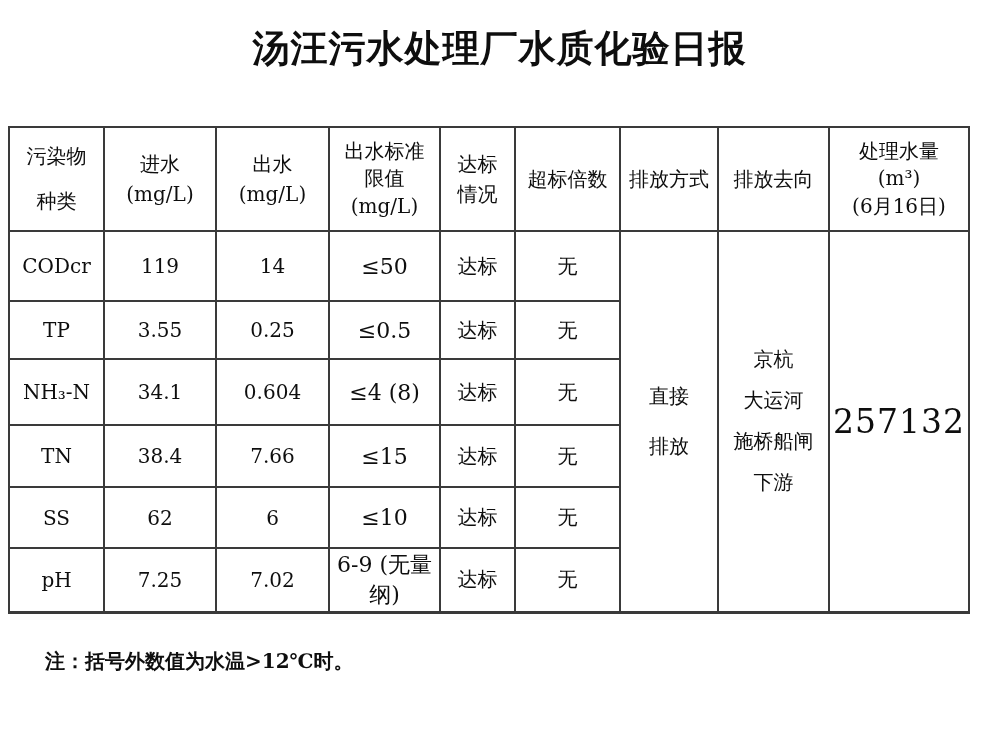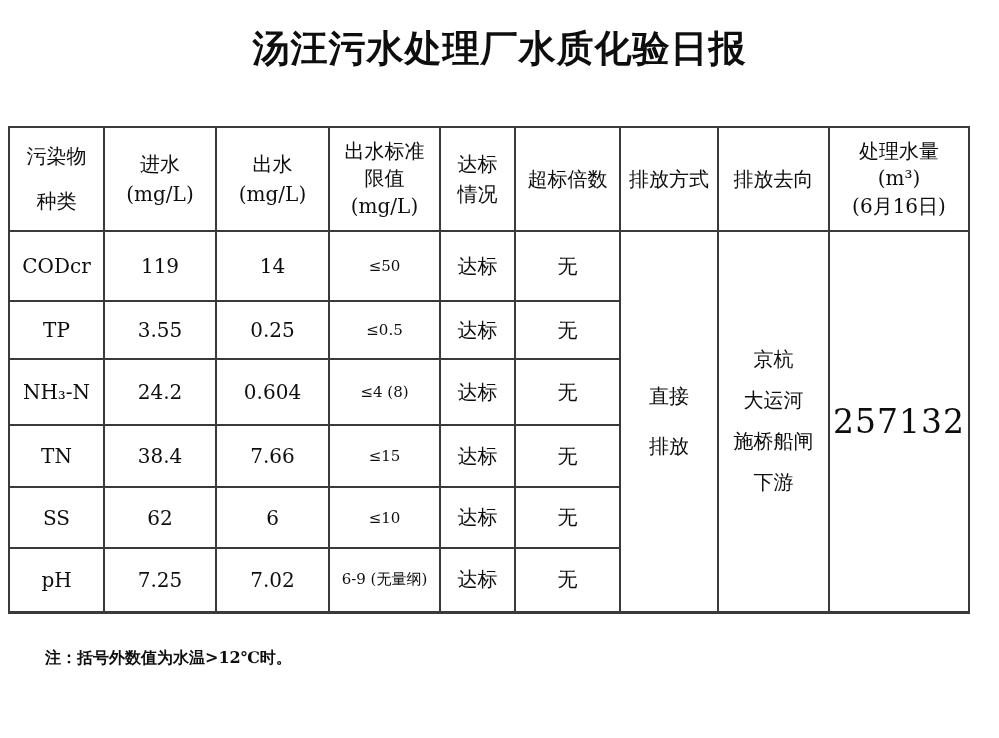--- a/index.html
+++ b/index.html
@@ -36,31 +36,31 @@
   thead tr{height:104px;}
   tbody tr:nth-child(1){height:70px;padding-left:48px;}
   tbody tr:nth-child(2){height:58px;}
   tbody tr:nth-child(3){height:66px;}
   tbody tr:nth-child(4){height:62px;}
   tbody tr:nth-child(5){height:61px;}
   tbody tr:nth-child(6){height:64px;}
   .lh-xl{line-height:2.25;}
   .lh-l{line-height:1.5;margin-left:19px;}
   .lh-m{line-height:1.38;}
-  .limit-cell{font-size:15px;}
+  .limit-cell{font-size:22px;}
   .method-cell{line-height:2.5;}
   .dest-cell{line-height:2.05;}
   .volume-cell{
     font-size:33px;font-weight:400;
     text-align:left;padding-left:3px;
     letter-spacing:1px;white-space:nowrap;
   }
   .footnote{
     margin:34px 13px 0 45px;
-    font-size:16px;font-weight:700;
+    font-size:20px;font-weight:700;
   }
 </style>
 </head>
 <body>
 
 <div class="page">
 
   <h1 class="title">汤汪污水处理厂水质化验日报</h1>
 
   <div class="meta-row">
@@ -118,21 +118,21 @@
       <tr>
         <td>TP</td>
         <td>3.55</td>
         <td>0.25</td>
         <td class="limit-cell">≤0.5</td>
         <td>达标</td>
         <td>无</td>
       </tr>
       <tr>
         <td>NH₃-N</td>
-        <td>24.2</td>
+        <td>34.1</td>
         <td>0.604</td>
         <td class="limit-cell">≤4 (8)</td>
         <td>达标</td>
         <td>无</td>
       </tr>
       <tr>
         <td>TN</td>
         <td>38.4</td>
         <td>7.66</td>
         <td class="limit-cell">≤15</td>

